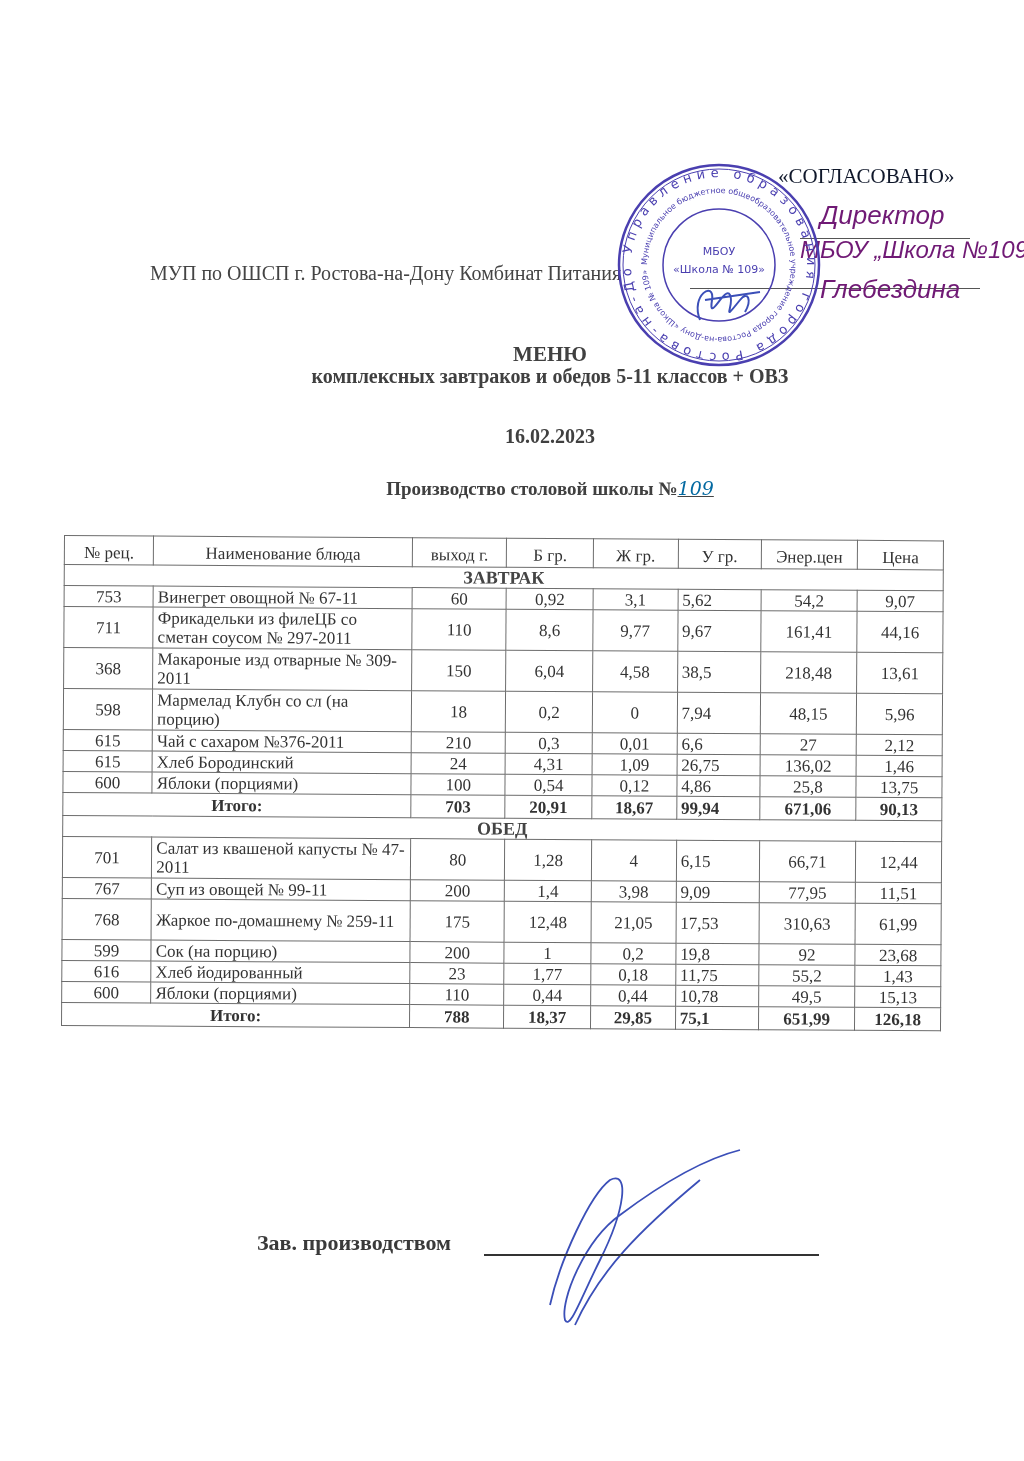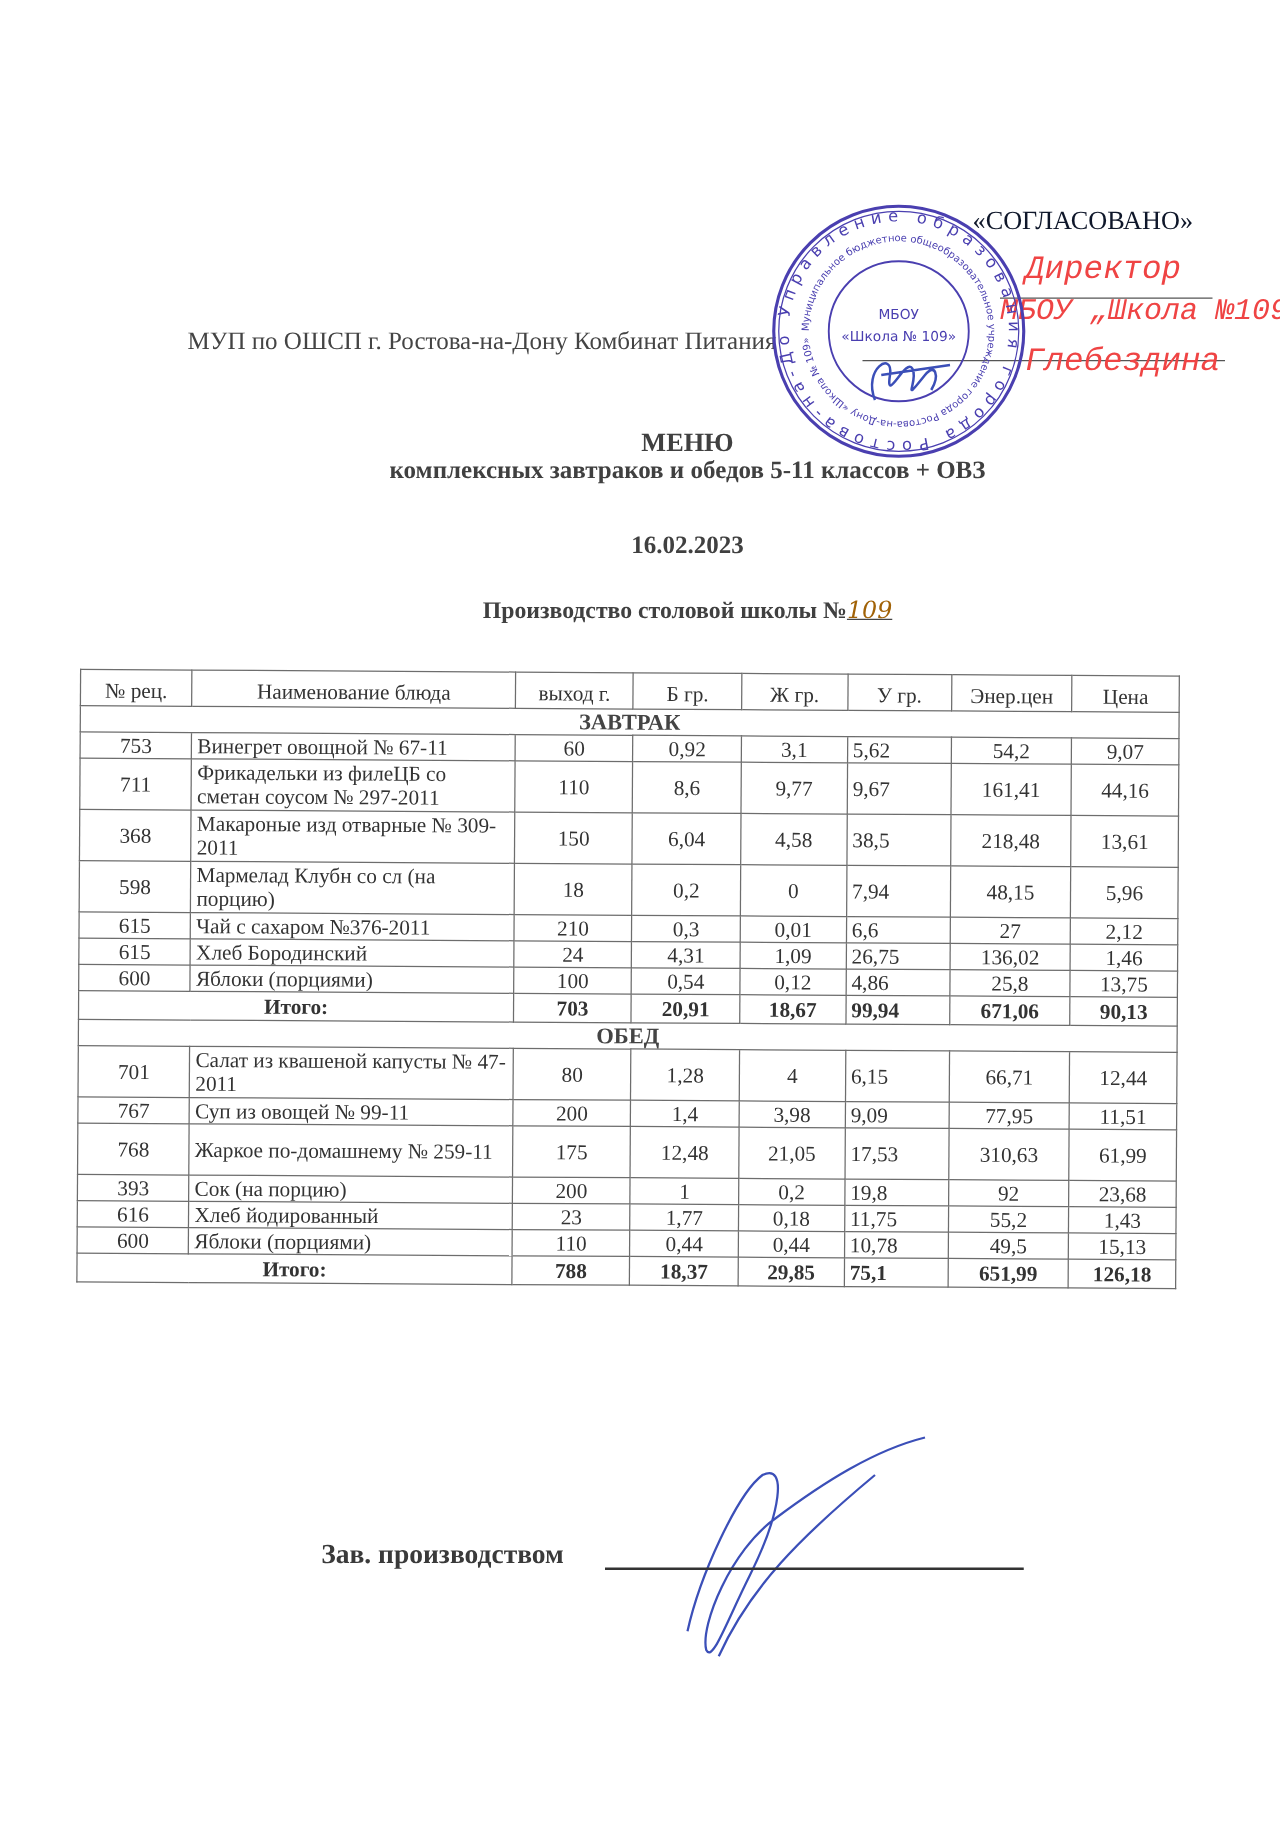--- a/index.html
+++ b/index.html
@@ -6,35 +6,35 @@
   body {
     width: 1024px; height: 1461px; position: relative; overflow: hidden;
     font-family: "Liberation Serif", serif; color: #3a3a3a;
   }
   .abs { position: absolute; }
   .approved {
     left: 778px; top: 164px; font-size: 21px; color: #0f172a;
   }
   .sig-line { position: absolute; height: 1px; background: #555; }
   .hand {
-    position: absolute; font-family: Liberation Mono, monospace; font-style: italic;
-    color: #ef4444; font-size: 26px; white-space: nowrap;
+    position: absolute; font-family: Liberation Sans, sans-serif; font-style: italic;
+    color: #701a75; font-size: 26px; white-space: nowrap;
   }
   .org {
     left: 150px; top: 262px; font-size: 20px; font-weight: normal; color: #444;
     white-space: nowrap;
   }
   .title-block { left: 0; width: 1100px; text-align: center; font-weight: bold; color: #404040; }
   .menu-title { top: 342px; font-size: 21px; }
   .menu-sub { top: 365px; font-size: 20px; }
   .date { top: 425px; font-size: 20px; }
   .production { top: 477px; font-size: 19px; }
   .school-num {
     font-family: "DejaVu Serif", serif; font-style: italic; font-weight: normal;
-    color: #a16207; text-decoration: underline; text-decoration-color: #444;
+    color: #0369a1; text-decoration: underline; text-decoration-color: #444;
   }
 
   table.menu {
     position: absolute; left: 64px; top: 535px; width: 880px;
     border-collapse: collapse; font-size: 17px; color: #333;
     transform: rotate(0.35deg); transform-origin: left top;
   }
   table.menu td, table.menu th {
     border: 1px solid #6d6d6d; padding: 0 4px; font-weight: normal;
     line-height: 19px; vertical-align: middle;
@@ -227,21 +227,21 @@
         <td class="c-num">768</td>
         <td class="c-name">Жаркое по-домашнему № 259-11</td>
         <td class="c-out">175</td>
         <td class="c-b">12,48</td>
         <td class="c-zh">21,05</td>
         <td class="c-u">17,53</td>
         <td class="c-e">310,63</td>
         <td class="c-p">61,99</td>
       </tr>
       <tr class="row1">
-        <td class="c-num">393</td>
+        <td class="c-num">599</td>
         <td class="c-name">Сок (на порцию)</td>
         <td class="c-out">200</td>
         <td class="c-b">1</td>
         <td class="c-zh">0,2</td>
         <td class="c-u">19,8</td>
         <td class="c-e">92</td>
         <td class="c-p">23,68</td>
       </tr>
       <tr class="row1">
         <td class="c-num">616</td>

